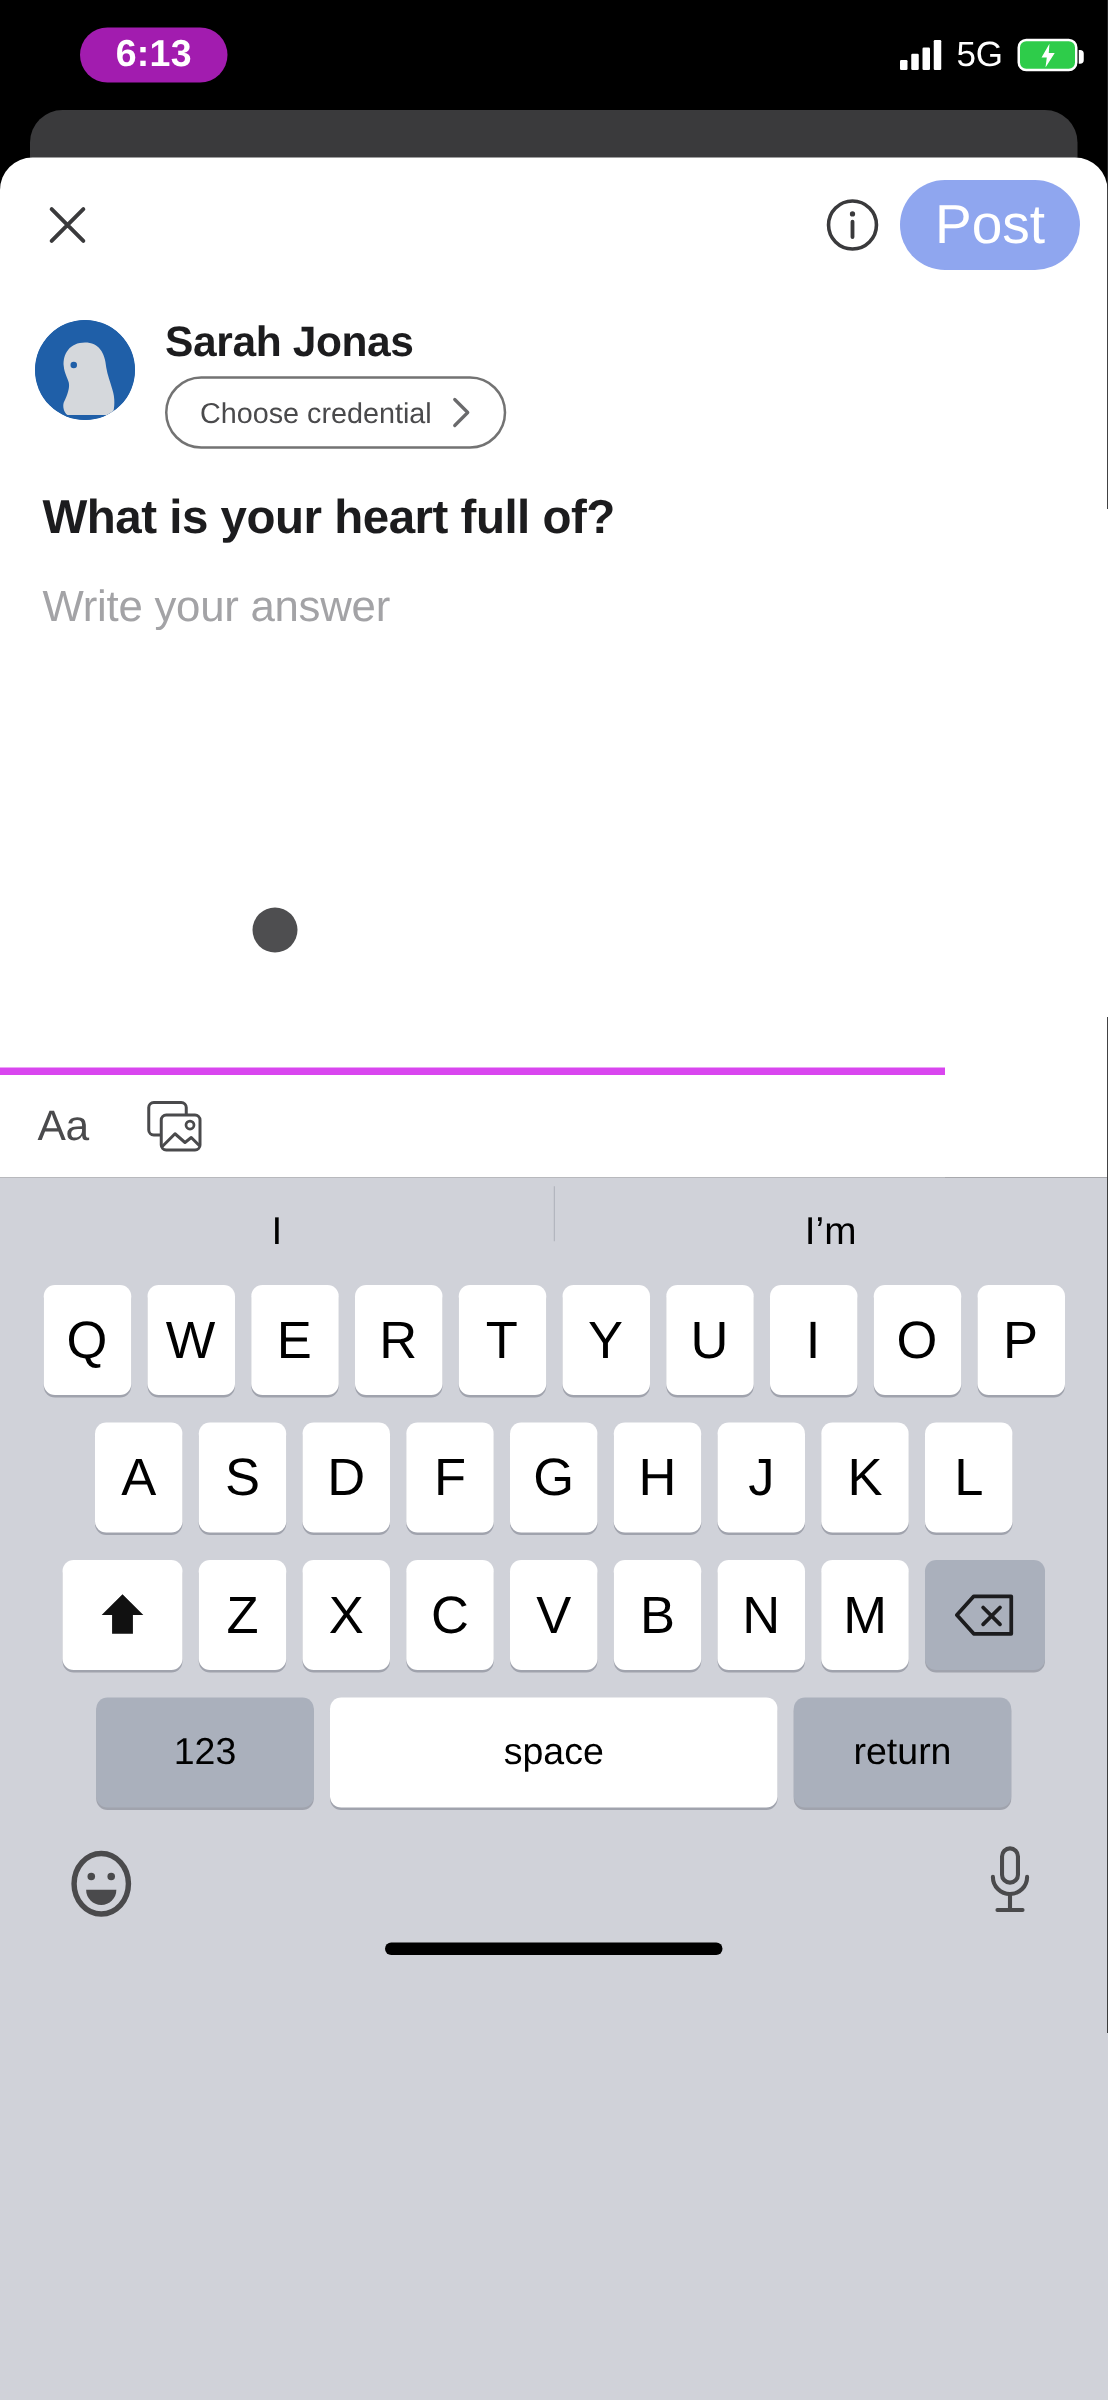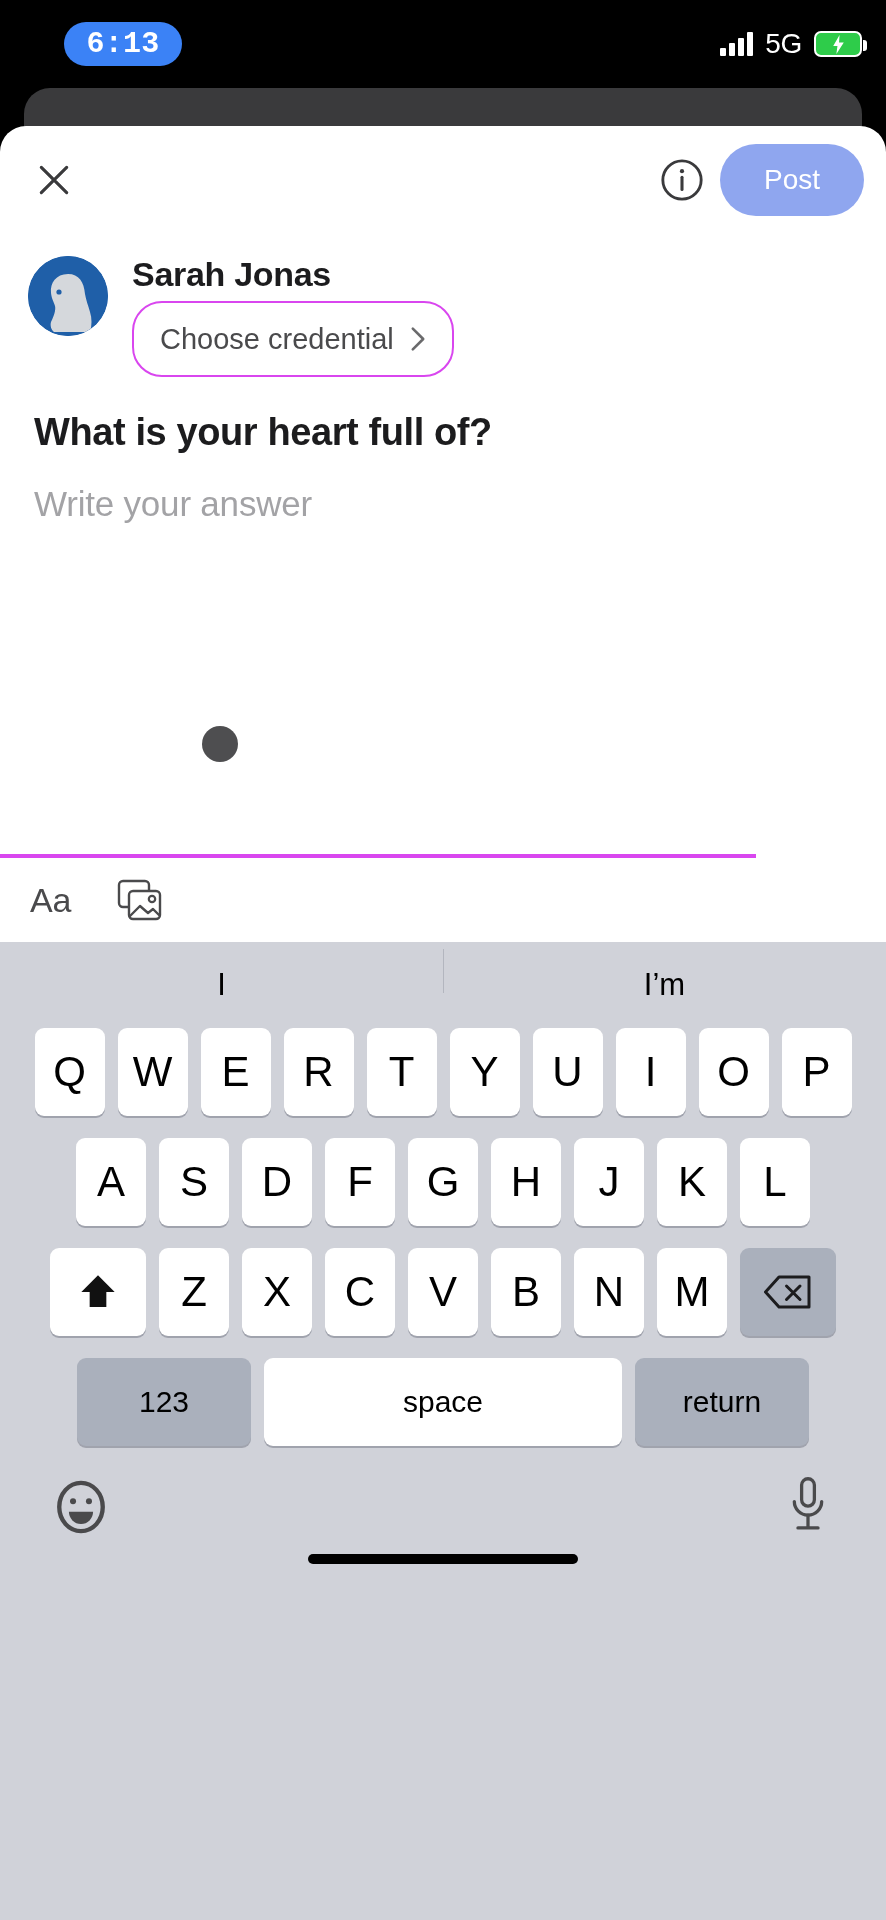--- a/index.html
+++ b/index.html
@@ -31,31 +31,30 @@
     height: 88px;
     background: #000;
   }
   .rec-pill {
     position: absolute;
     left: 64px;
     top: 22px;
     height: 44px;
     min-width: 118px;
     border-radius: 22px;
-    background: #3b82f6;
+    background: #a21caf;
     display: flex;
     align-items: center;
     justify-content: center;
     color: #ffffff;
     font-size: 30px;
     font-weight: bold;
     letter-spacing: 0.2px;
     padding: 0 16px;
     box-sizing: border-box;
-    font-family: Liberation Mono, monospace;
   }
   .status-right {
     position: absolute;
     right: 24px;
     top: 26px;
     display: flex;
     align-items: center;
     gap: 12px;
     height: 36px;
   }
@@ -162,21 +161,21 @@
   .info-btn svg { width: 46px; height: 46px; }
   .post-btn {
     position: absolute;
     right: 22px;
     top: 18px;
     width: 144px;
     height: 72px;
     border-radius: 36px;
     background: #8fa6ef;
     color: #ffffff;
-    font-size: 28px;
+    font-size: 44px;
     font-weight: 500;
     display: flex;
     align-items: center;
     justify-content: center;
     border: none;
     cursor: pointer;
     font-family: "Liberation Sans", sans-serif;
   }
 
   
@@ -207,26 +206,26 @@
     font-size: 34px;
     font-weight: bold;
     color: #1c1c1e;
     line-height: 1.1;
     letter-spacing: -0.3px;
   }
   .credential-chip {
     display: inline-flex;
     align-items: center;
     gap: 16px;
-    height: 76px;
+    height: 58px;
     padding: 0 26px;
-    border: 2px solid #d946ef;
+    border: 2px solid #737373;
     border-radius: 30px;
     background: #ffffff;
-    font-size: 29px;
+    font-size: 23px;
     color: #4a4a4c;
     cursor: pointer;
     box-sizing: border-box;
     width: fit-content;
   }
   .chev {
     width: 16px;
     height: 26px;
     flex: 0 0 auto;
   }
@@ -255,21 +254,21 @@
     background: #4e4e50;
   }
 
   
   .format-bar {
     position: absolute;
     left: 0;
     bottom: 0;
     width: 756px;
     height: 88px;
-    border-top: 4px solid #d946ef;
+    border-top: 6px solid #d946ef;
     display: flex;
     align-items: center;
     gap: 46px;
     padding-left: 30px;
     box-sizing: border-box;
     background: #ffffff;
   }
   .fmt-aa {
     font-size: 34px;
     color: #4a4a4c;

